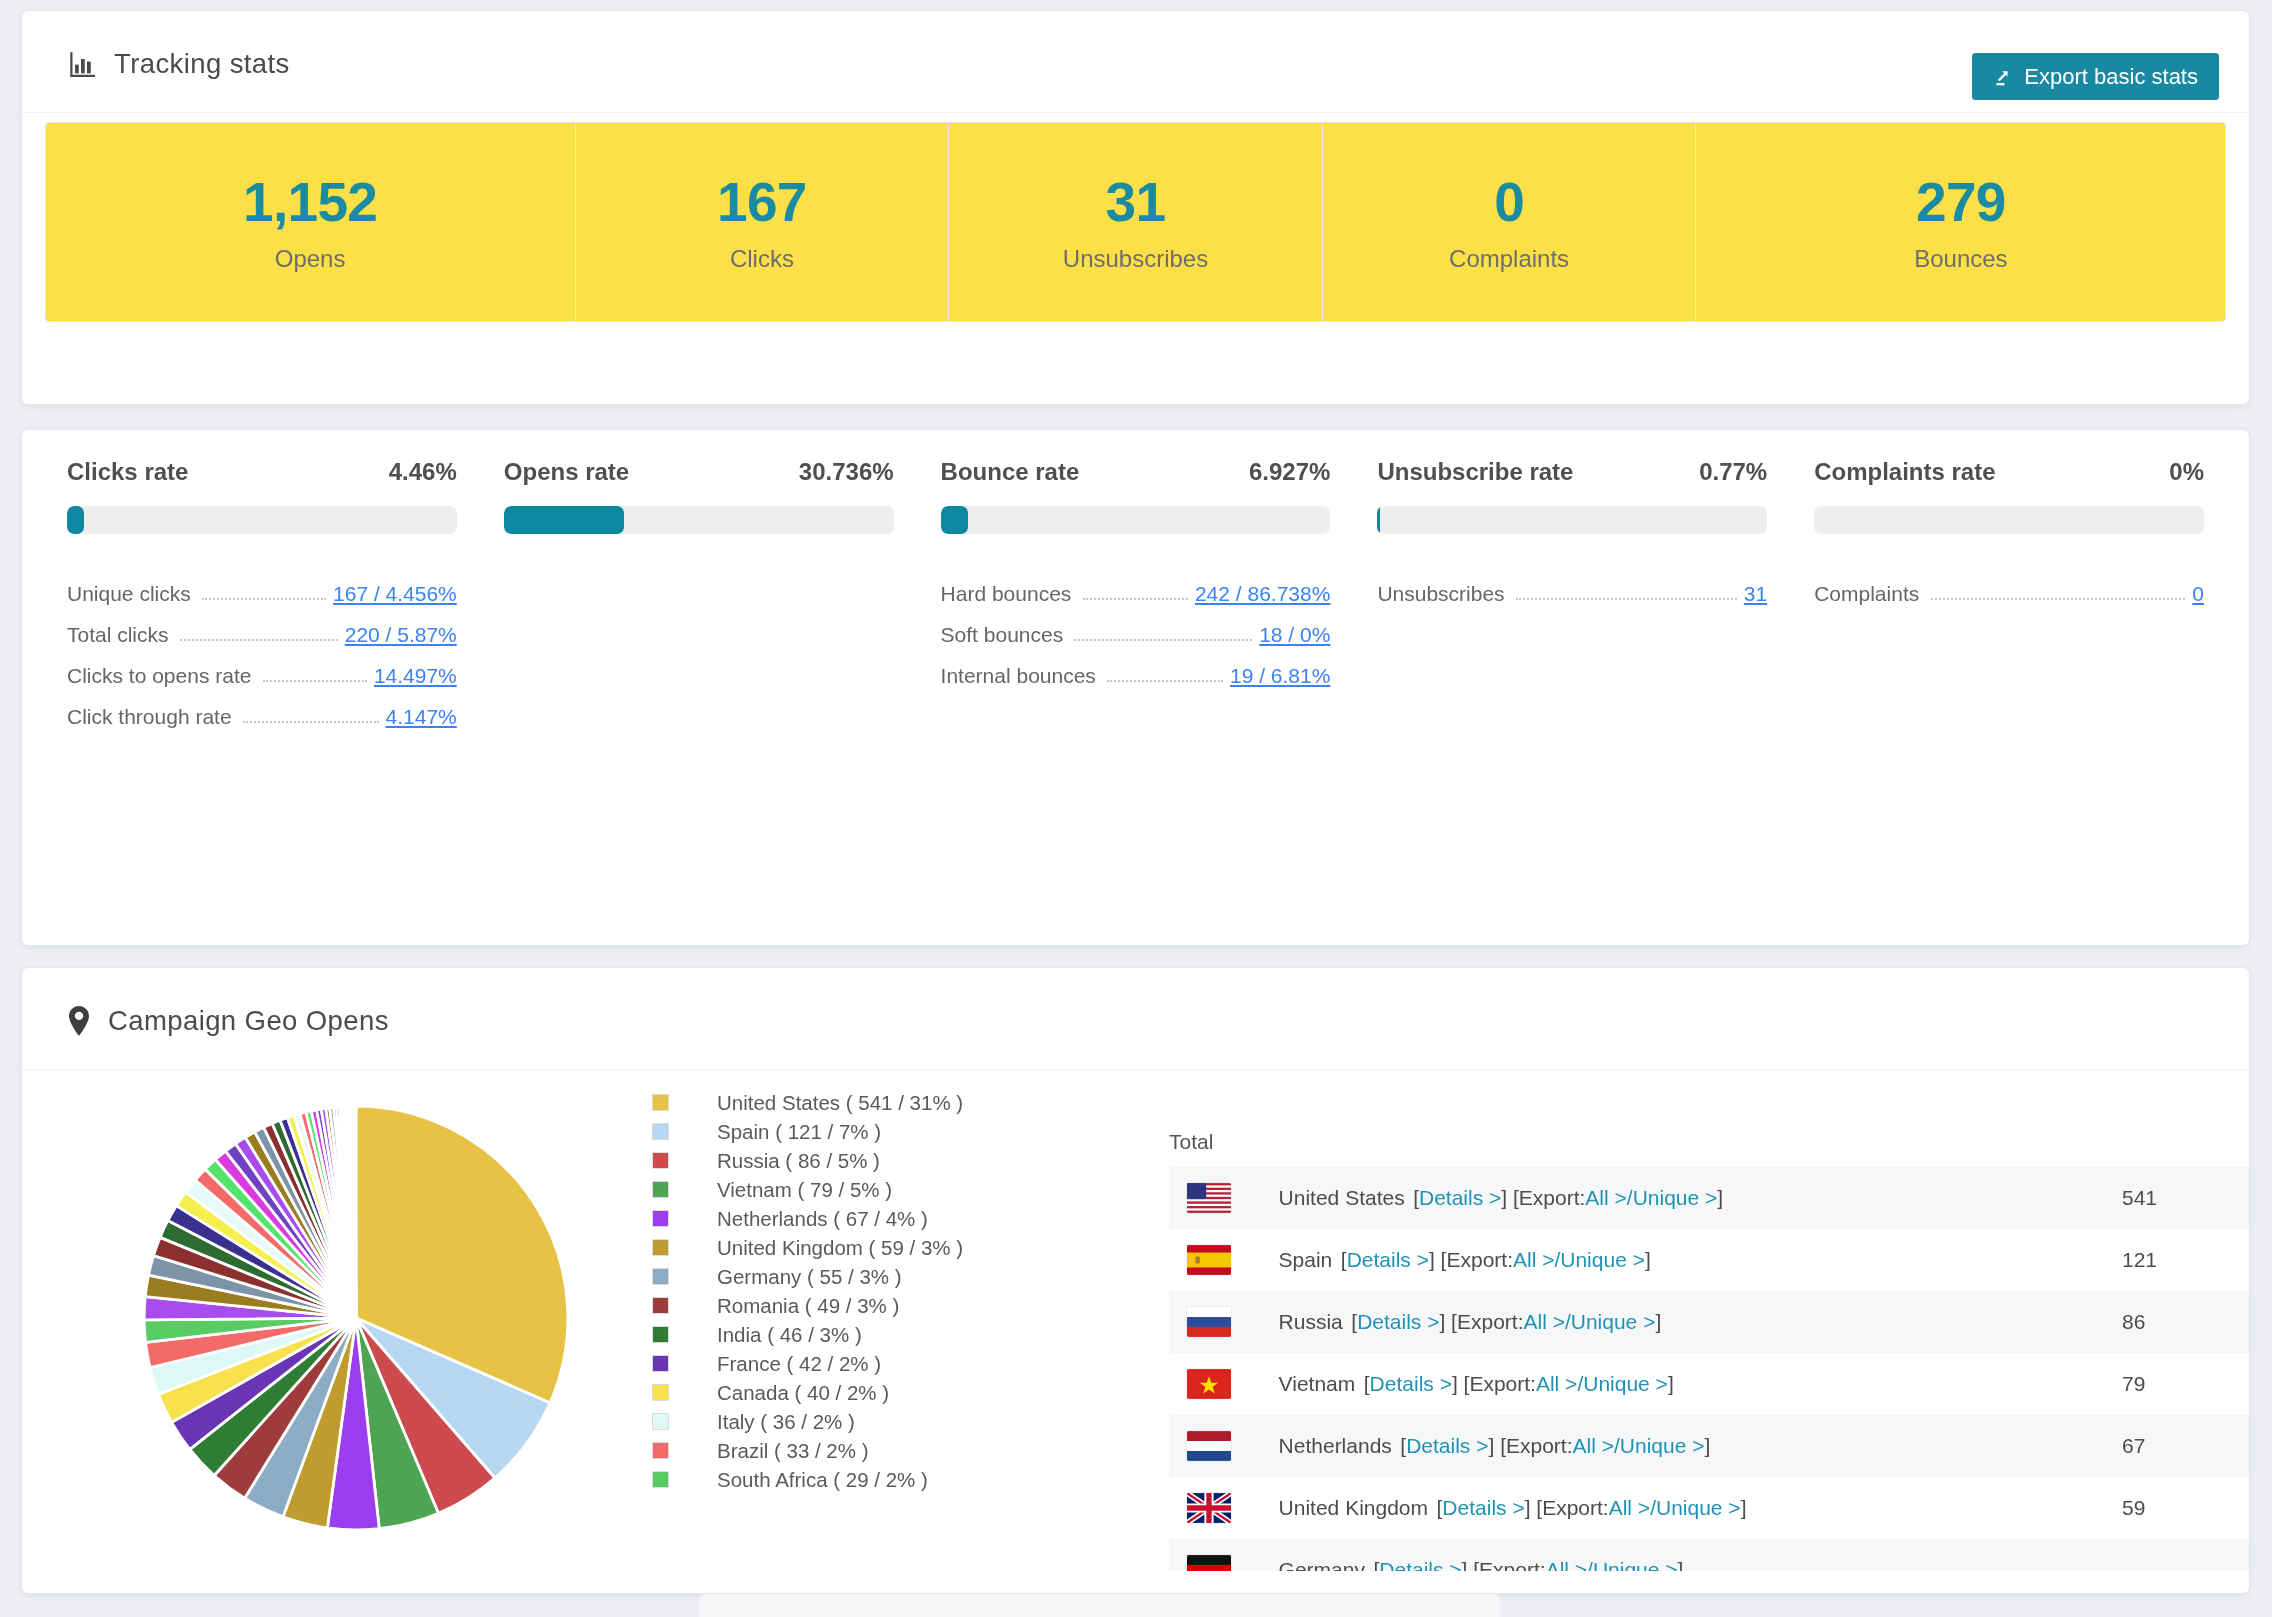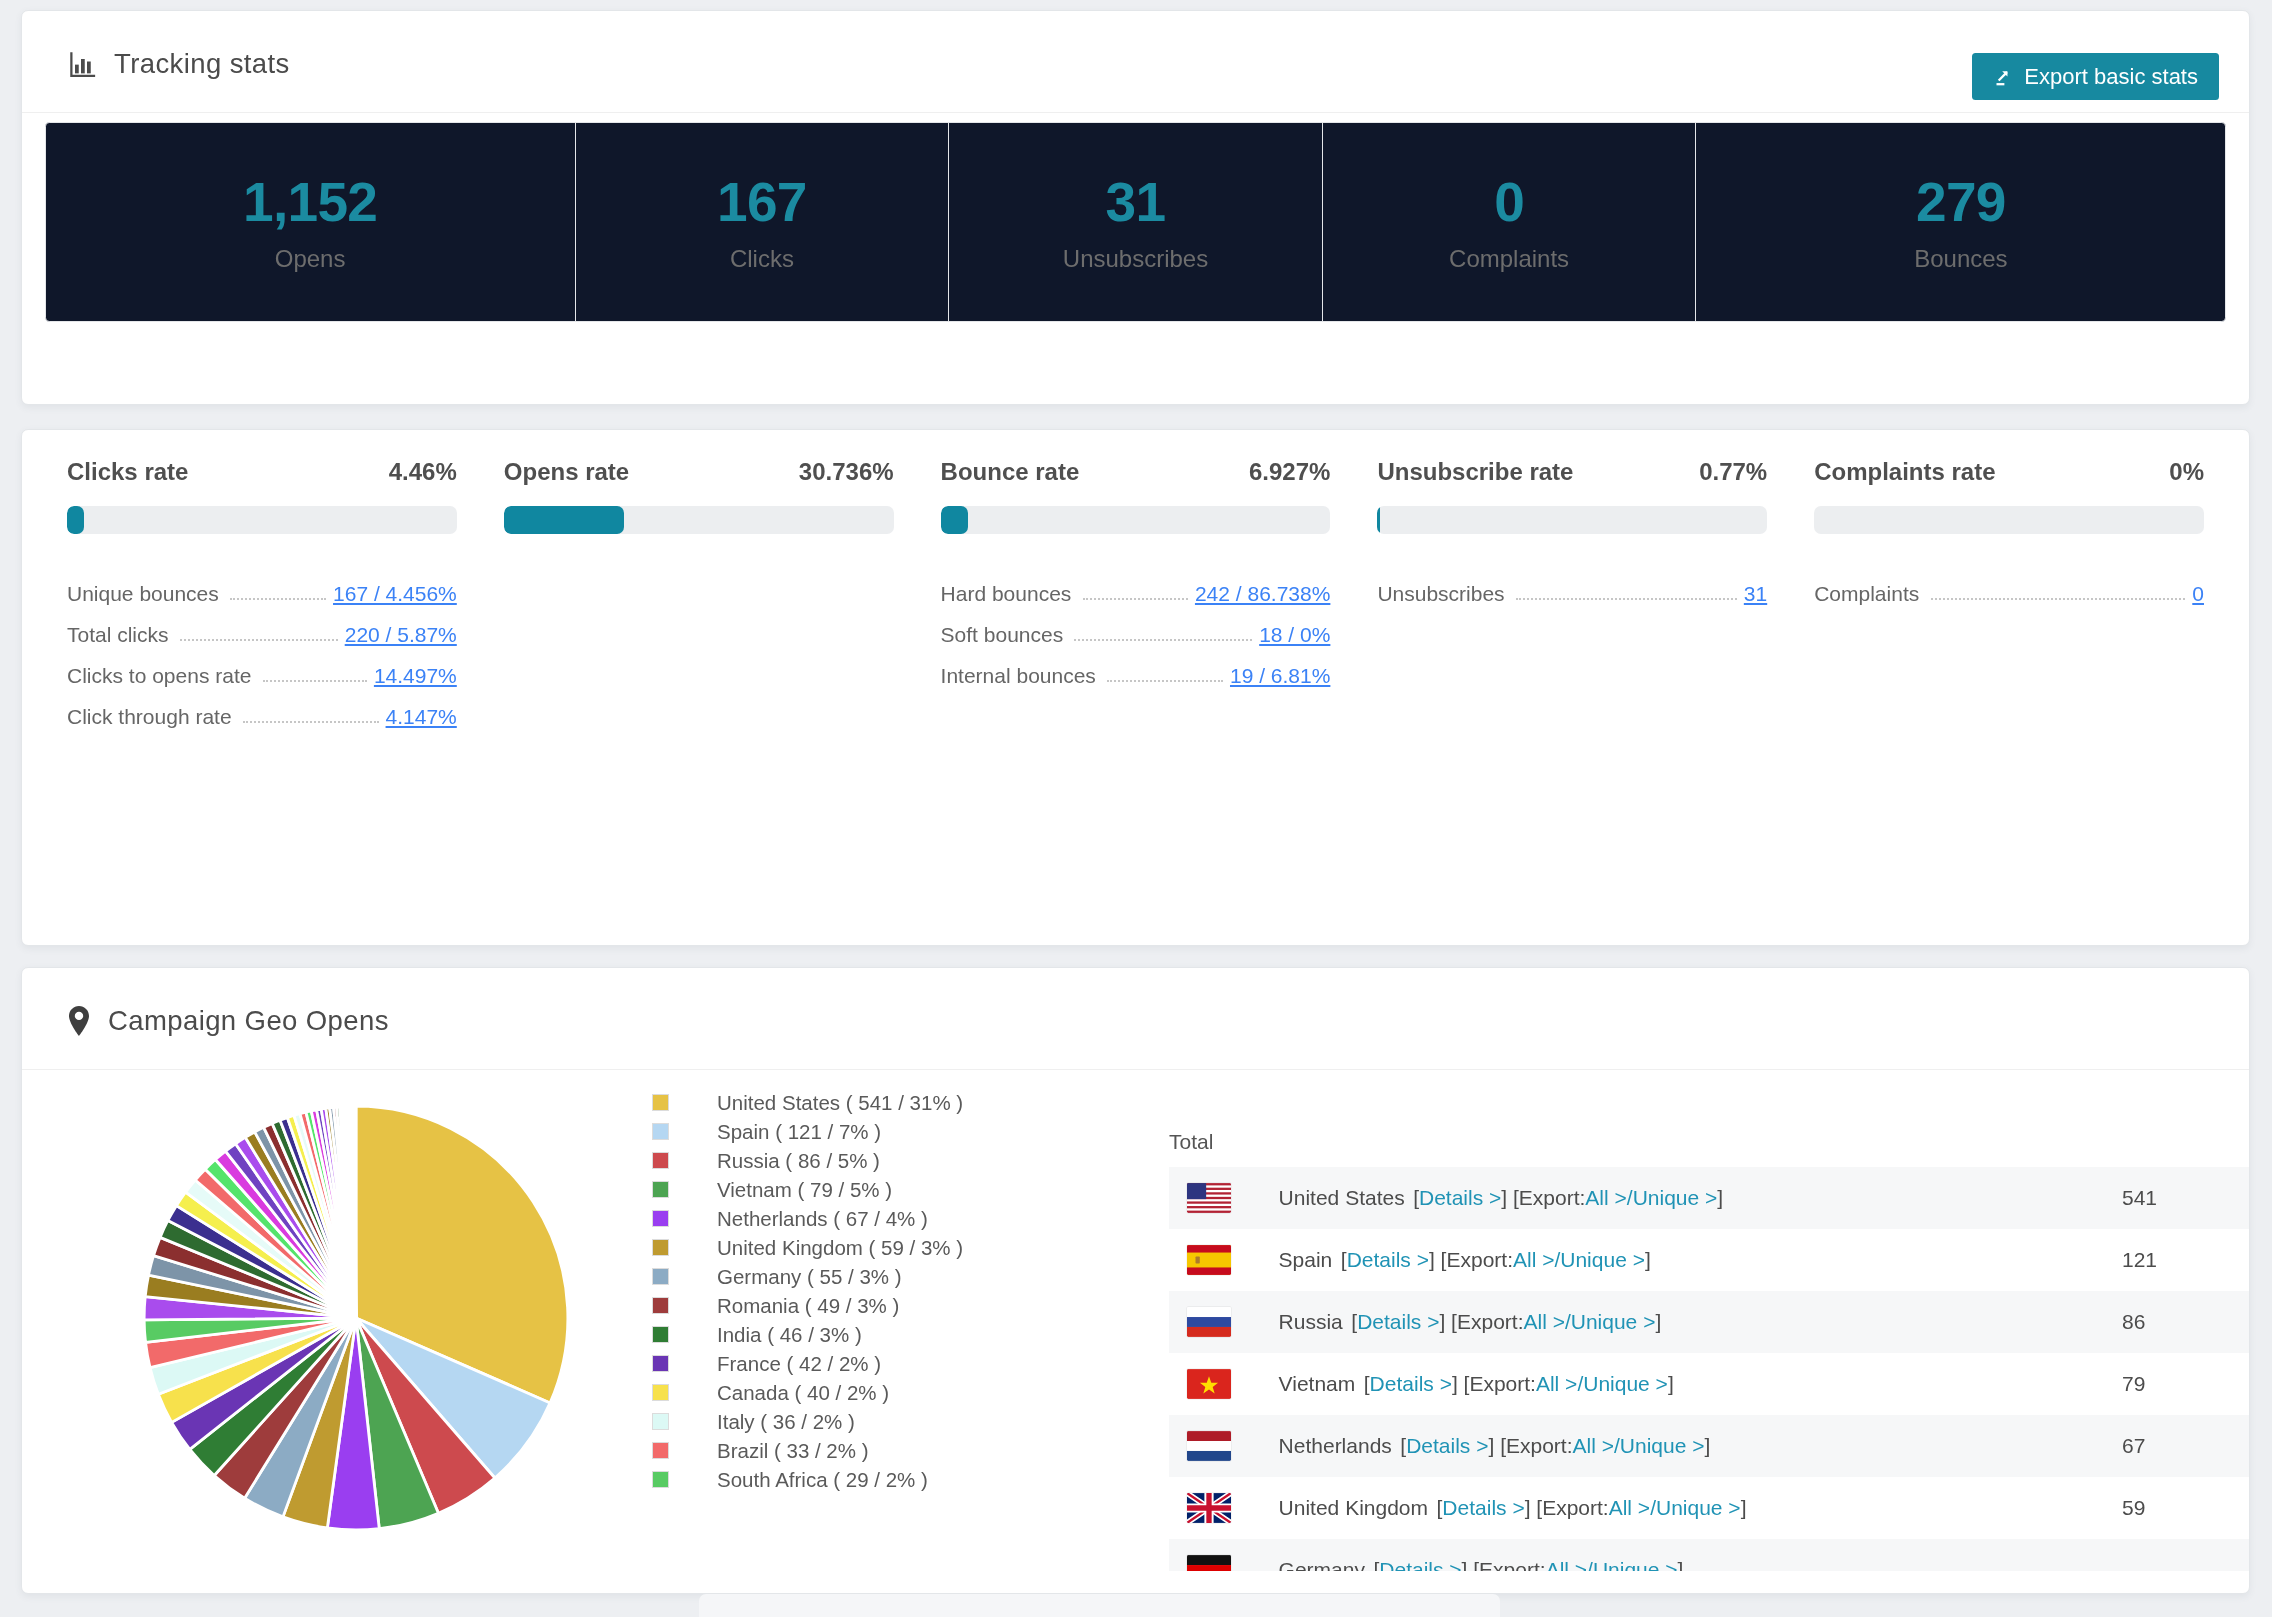--- a/index.html
+++ b/index.html
@@ -27,21 +27,21 @@
 
   
   #export-btn{
     position:absolute;right:30px;top:42px;height:47px;
     display:flex;align-items:center;gap:10.6px;padding:0 21px;
     background:#1789a0;color:#fff;font-size:22px;border:none;border-radius:3.5px;cursor:pointer;
     font-family:inherit;
   }
   #stats-row{
     display:flex;margin:8.5px 22.6px 0 22.6px;height:198px;
-    border:0.7px solid #e4e6e9;border-radius:4.2px;overflow:hidden;background:#0f172a;
+    border:0.7px solid #e4e6e9;border-radius:4.2px;overflow:hidden;background:#fde047;
   }
   .stat-cell{
     display:flex;flex-direction:column;align-items:center;justify-content:center;
     border-right:0.7px solid #e4e6e9;flex:1;
   }
   .stat-cell.wide{flex:1.42;}
   .stat-cell:last-child{border-right:none;}
   .stat-value{font-size:55px;font-weight:700;color:#1b8ba1;letter-spacing:-0.7px;}
   .stat-label{font-size:24px;color:#6d6d6d;margin-top:11.3px;}
 
@@ -143,21 +143,21 @@
         <section class="rate-panel">
           <div class="rate-head">
             <span class="rate-title">Clicks rate</span>
             <span class="rate-value">4.46%</span>
           </div>
           <div class="bar-track">
             <div class="bar-fill" style="width: 4.46%;"></div>
           </div>
           <div class="rate-rows">
             <div class="rate-row">
-              <span class="rate-row-label">Unique bounces</span>
+              <span class="rate-row-label">Unique clicks</span>
               <span class="leader"></span>
               <span class="rate-row-value">167 / 4.456%</span>
             </div>
             <div class="rate-row">
               <span class="rate-row-label">Total clicks</span>
               <span class="leader"></span>
               <span class="rate-row-value">220 / 5.87%</span>
             </div>
             <div class="rate-row">
               <span class="rate-row-label">Clicks to opens rate</span>

